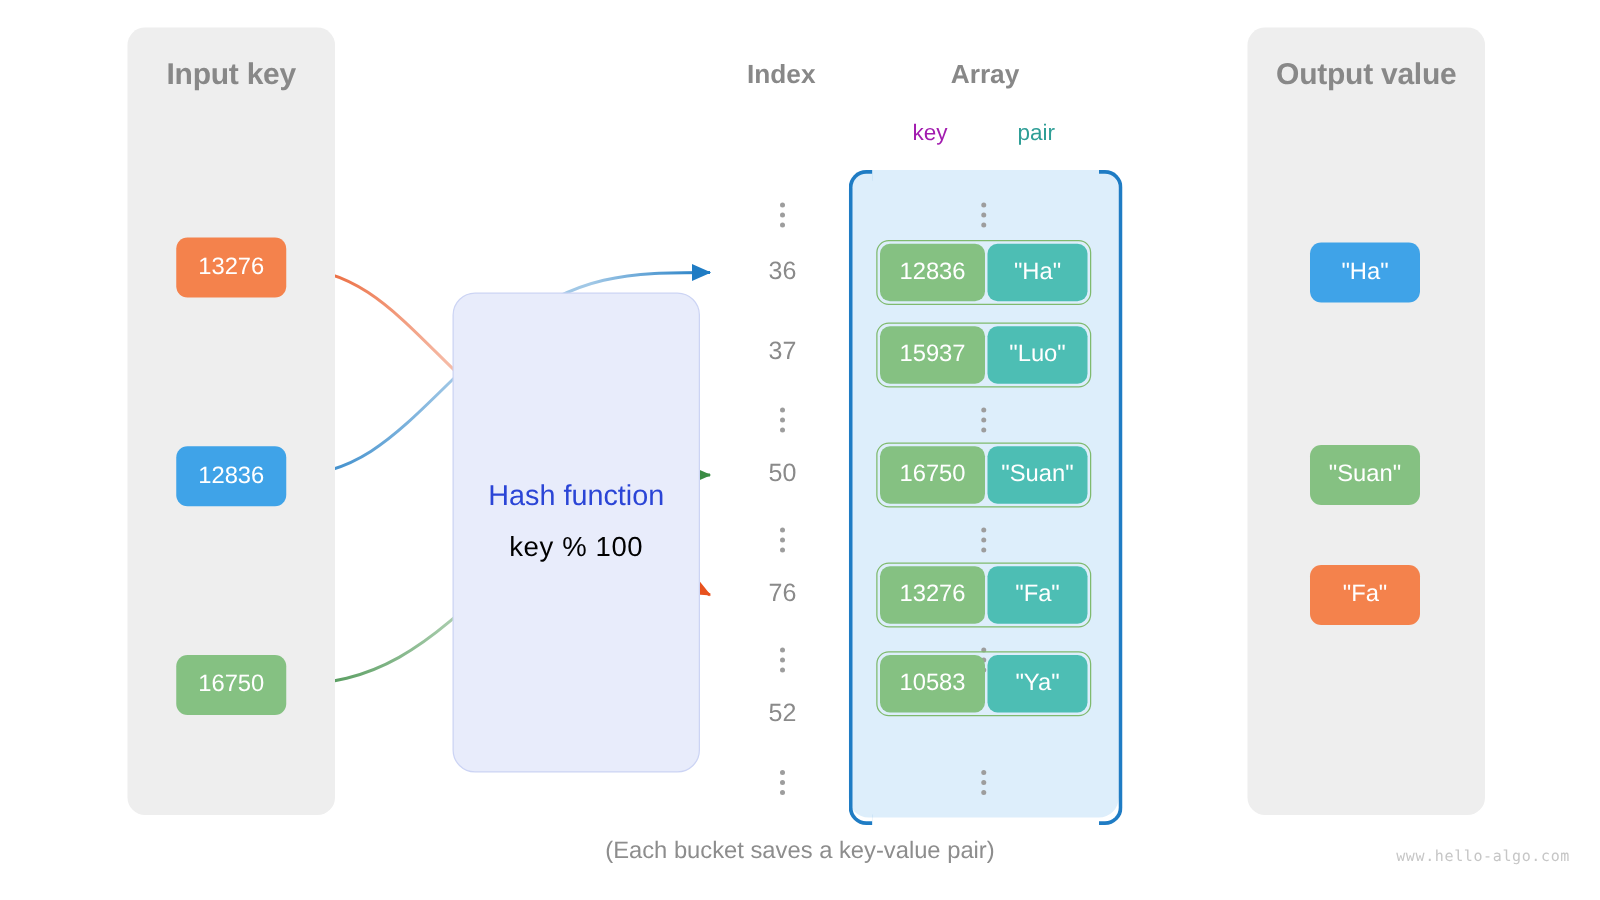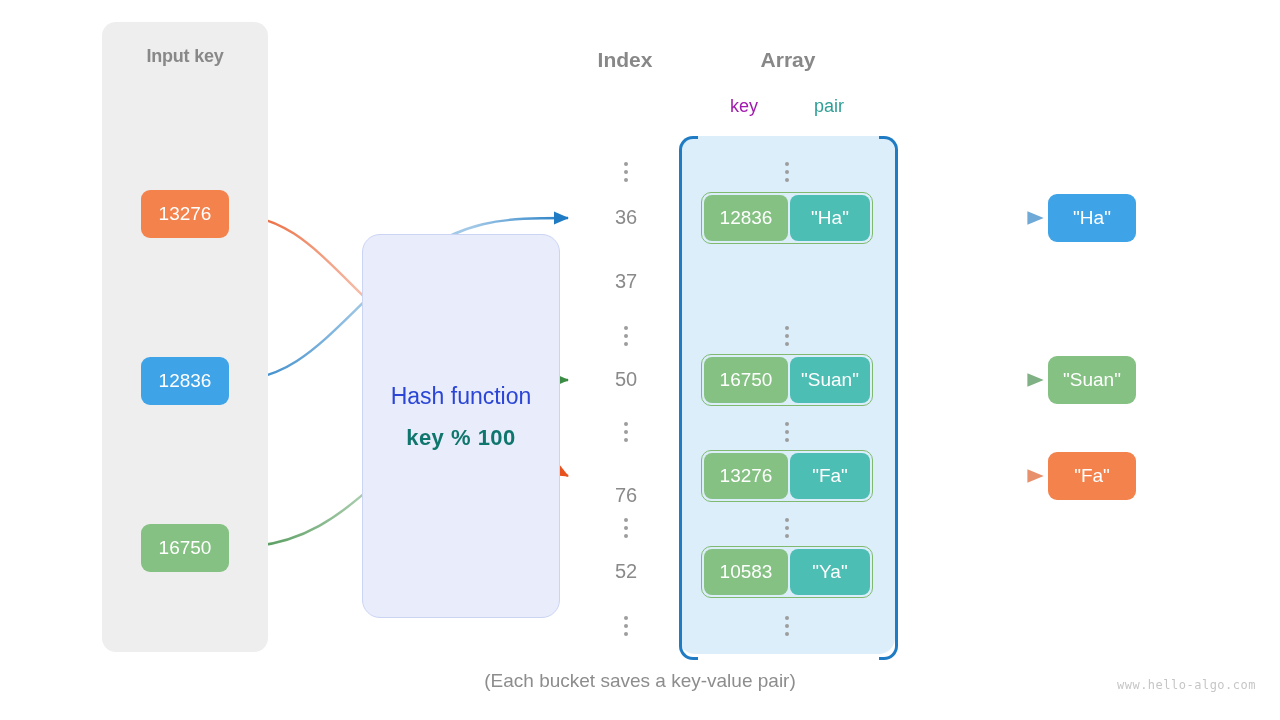--- a/index.html
+++ b/index.html
@@ -22,21 +22,21 @@
     border-radius: 14px;
   }
   #panel-input  { left: 102px; top: 22px; width: 166px; height: 630px; }
   #panel-output { left: 998px; top: 22px; width: 190px; height: 630px; }
 
   .panel-title {
     position: absolute;
     width: 100%;
     text-align: center;
     top: 24px;
-    font-size: 18px;
+    font-size: 24px;
     font-weight: bold;
     color: #888888;
     letter-spacing: -0.2px;
   }
 
   
   #hash-box {
     position: absolute;
     left: 362px; top: 190px;
     width: 196px; height: 382px;
@@ -53,22 +53,22 @@
     font-size: 23px;
     color: #2b45d6;
     white-space: nowrap;
   }
   #hash-formula {
     position: absolute;
     left: 0; right: 0;
     top: 190px;
     text-align: center;
     font-size: 22px;
-    font-weight: bold;
-    color: #0f766e;
+    font-weight: normal;
+    color: #000000;
     letter-spacing: 0.5px;
   }
 
   
   .col-header {
     position: absolute;
     font-size: 21px;
     font-weight: bold;
     color: #888888;
     text-align: center;
@@ -301,21 +301,21 @@
     <span></span>
       <span></span>
       <span></span>
   </div>
   <div class="index-label" style="top:368px;">50</div>
   <div class="vdots" style="left:596px; top:418px;">
     <span></span>
       <span></span>
       <span></span>
   </div>
-  <div class="index-label" style="top:464px;margin-top:20px;">76</div>
+  <div class="index-label" style="top:464px;">76</div>
   <div class="vdots" style="left:596px; top:514px;">
     <span></span>
       <span></span>
       <span></span>
   </div>
   <div class="index-label" style="top:560px;">52</div>
   <div class="vdots" style="left:596px; top:612px;">
     <span></span>
       <span></span>
       <span></span>
@@ -329,20 +329,24 @@
     <span></span>
       <span></span>
       <span></span>
   </div>
 
   <div class="bucket" style="top:192px;">
     <div class="cell-key">12836</div>
     <div class="cell-val">"Ha"</div>
   </div>
 
+  <div class="bucket" style="top:258px;">
+    <div class="cell-key">15937</div>
+    <div class="cell-val">"Luo"</div>
+  </div>
 
   <div class="vdots" style="left:757px; top:322px;">
     <span></span>
       <span></span>
       <span></span>
   </div>
 
   <div class="bucket" style="top:354px;">
     <div class="cell-key">16750</div>
     <div class="cell-val">"Suan"</div>
@@ -358,31 +362,34 @@
     <div class="cell-key">13276</div>
     <div class="cell-val">"Fa"</div>
   </div>
 
   <div class="vdots" style="left:757px; top:514px;">
     <span></span>
       <span></span>
       <span></span>
   </div>
 
-  <div class="bucket" style="top:546px;">
+  <div class="bucket" style="top:521px;">
     <div class="cell-key">10583</div>
     <div class="cell-val">"Ya"</div>
   </div>
 
   <div class="vdots" style="left:757px; top:612px;">
     <span></span>
       <span></span>
       <span></span>
   </div>
 
+  <div id="panel-output" class="panel">
+    <div class="panel-title">Output value</div>
+  </div>
   <div class="pill blue" style="left:1048px; top:194px; width:88px;">"Ha"</div>
   <div class="pill green" style="left:1048px; top:356px; width:88px;">"Suan"</div>
   <div class="pill orange" style="left:1048px; top:452px; width:88px;">"Fa"</div>
 
   <div id="caption">(Each bucket saves a key-value pair)</div>
   <div id="watermark">www.hello-algo.com</div>
 
 </div>
 
 </body></html>

